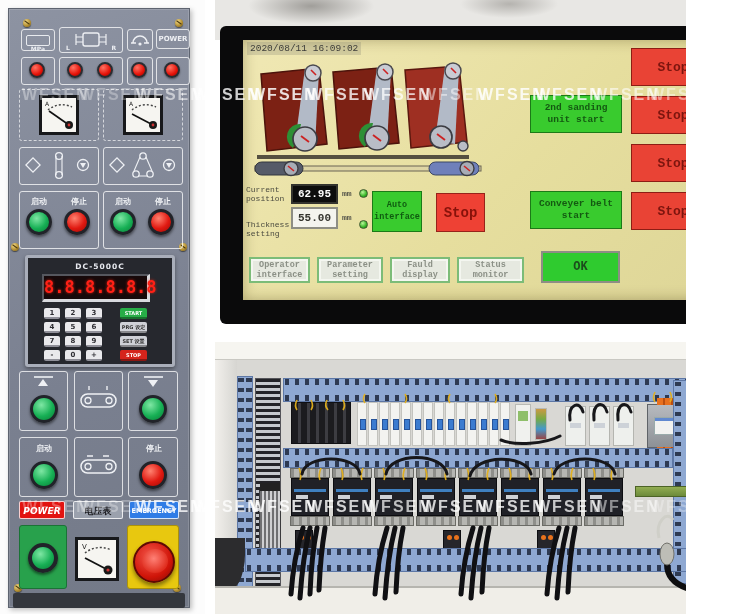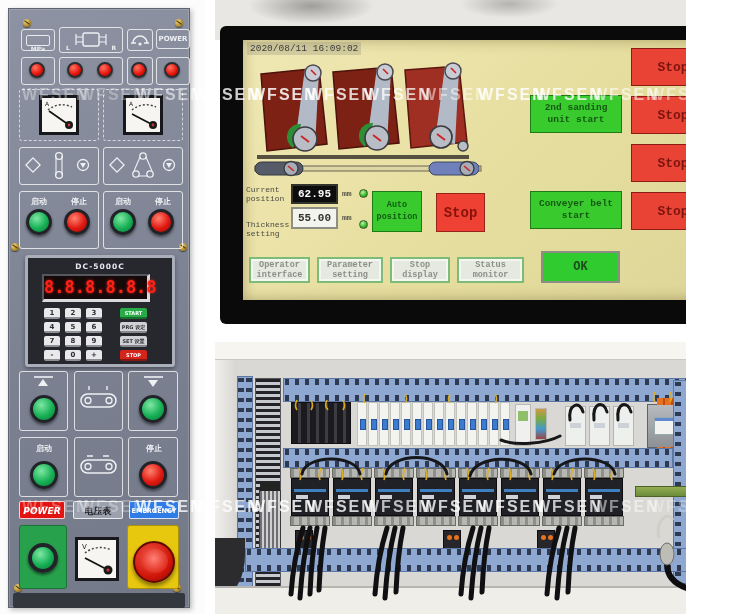--- a/index.html
+++ b/index.html
@@ -365,26 +365,26 @@
         <div class="scr-btn b-stop" style="left:388px;top:152px">Stop</div>
 
         <div class="scr-lbl" style="left:3px;top:145px">Current position</div>
         <div class="disp-blk">62.95</div>
         <span class="mm" style="left:99px;top:149px">mm</span>
         <div class="scr-lbl" style="left:3px;top:180px">Thickness setting</div>
         <div class="disp-wht">55.00</div>
         <span class="mm" style="left:99px;top:173px">mm</span>
         <div class="led" style="left:116px;top:149px"></div>
         <div class="led" style="left:116px;top:180px"></div>
-        <div class="scr-btn btn-auto">Auto position</div>
+        <div class="scr-btn btn-auto">Auto interface</div>
         <div class="scr-btn btn-stopm">Stop</div>
 
         <div class="scr-btn nav-btn" style="left:6px;width:61px">Operator interface</div>
         <div class="scr-btn nav-btn" style="left:74px;width:66px">Parameter setting</div>
-        <div class="scr-btn nav-btn" style="left:147px;width:60px">Stop display</div>
+        <div class="scr-btn nav-btn" style="left:147px;width:60px">Fauld display</div>
         <div class="scr-btn nav-btn" style="left:214px;width:67px">Status monitor</div>
         <div class="scr-btn btn-ok">OK</div>
       </div>
     </div>
   </section>
 
   <section class="br-photo">
     <div class="cab-top"></div>
     <div class="cab-lwall"></div>
     <div class="cab-rwall"></div>

